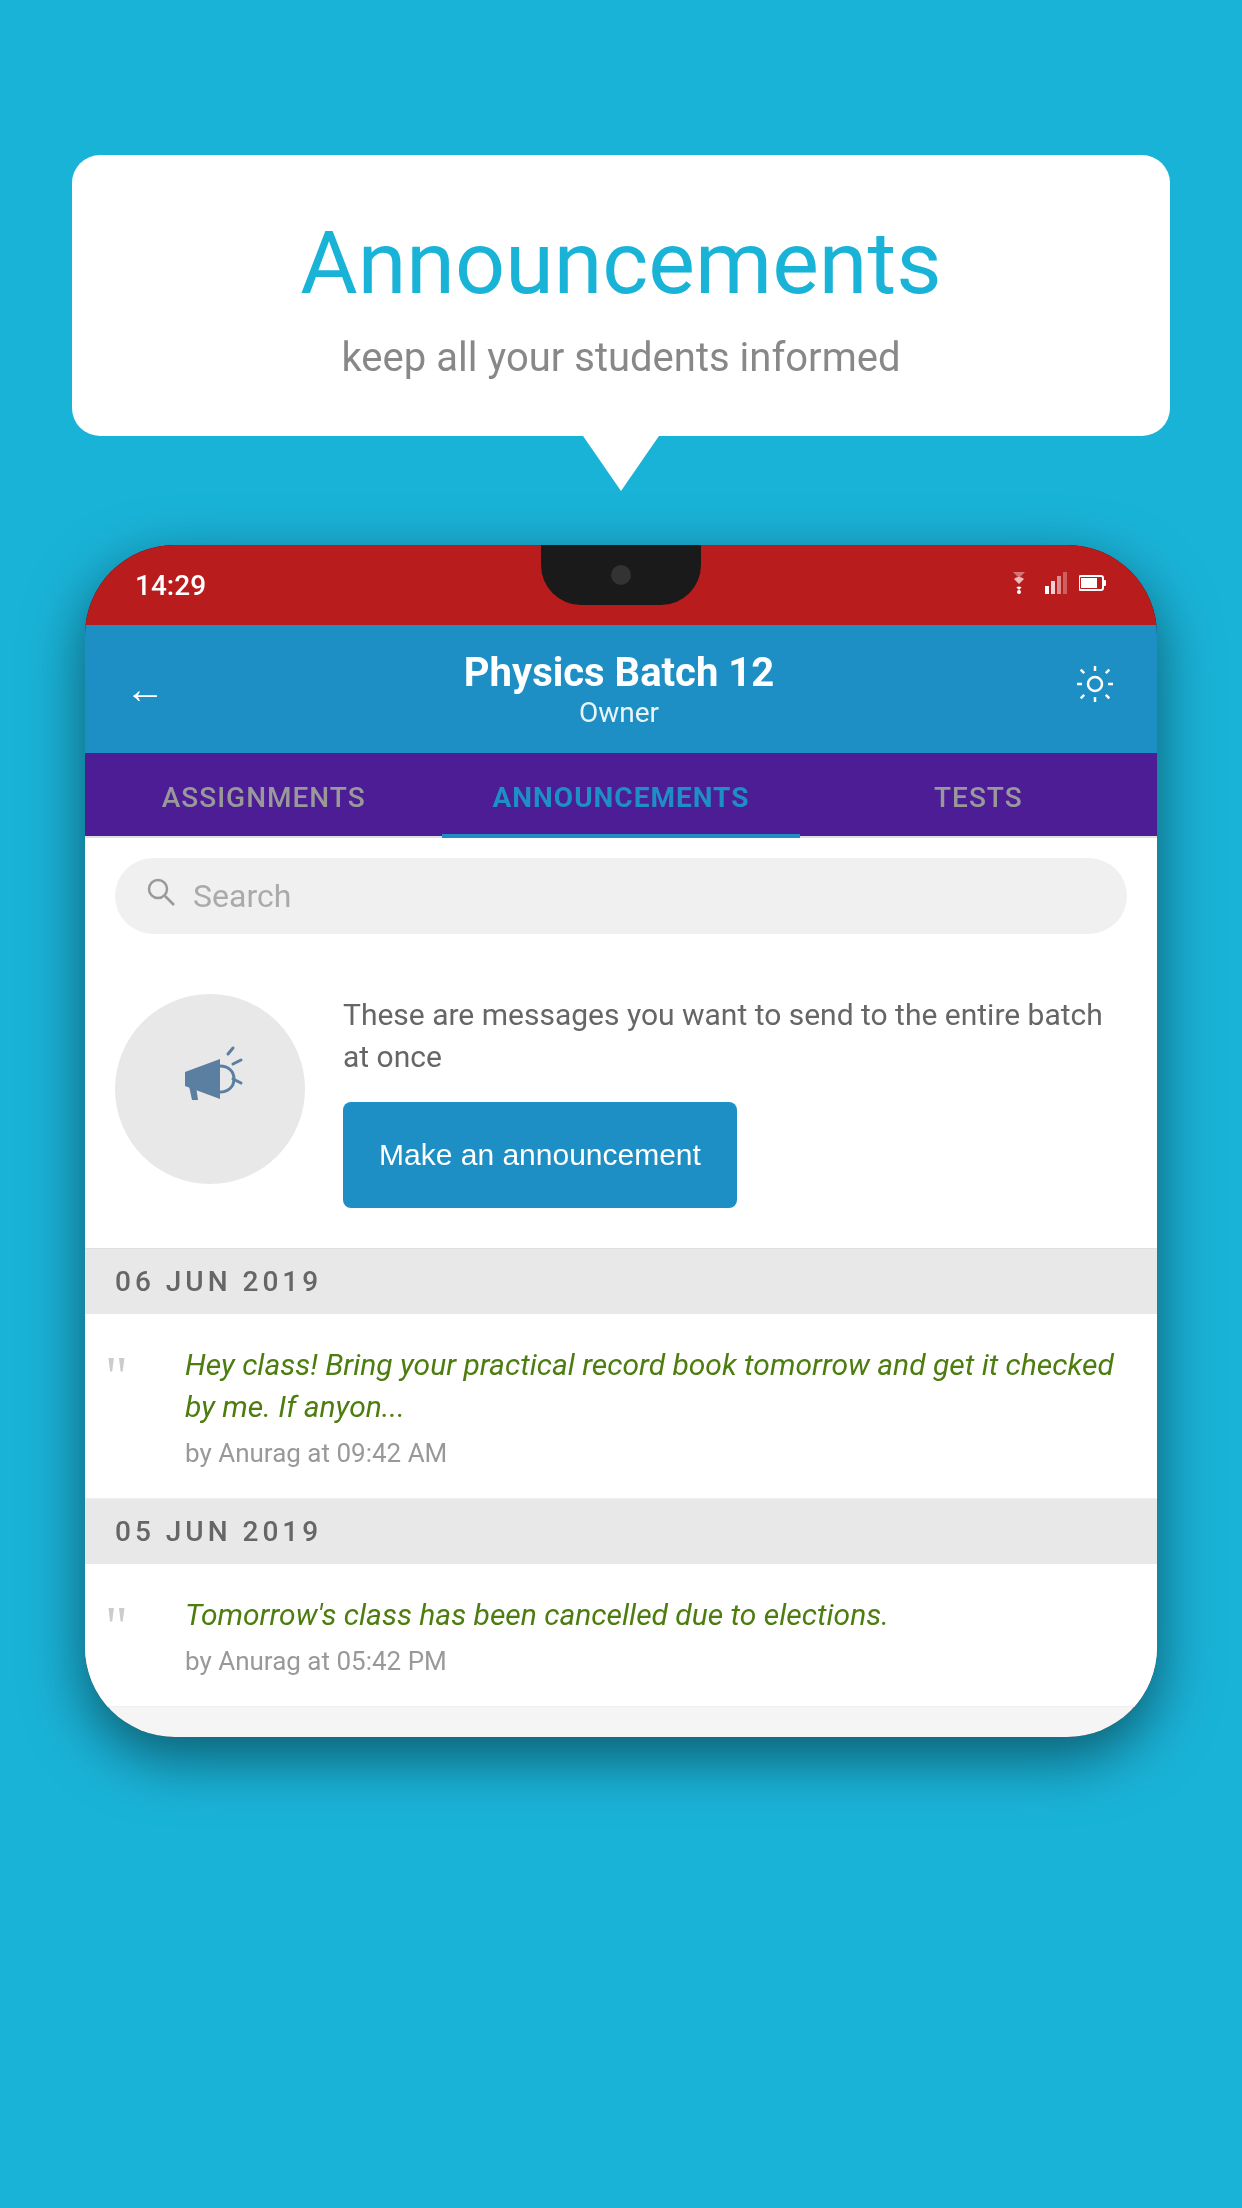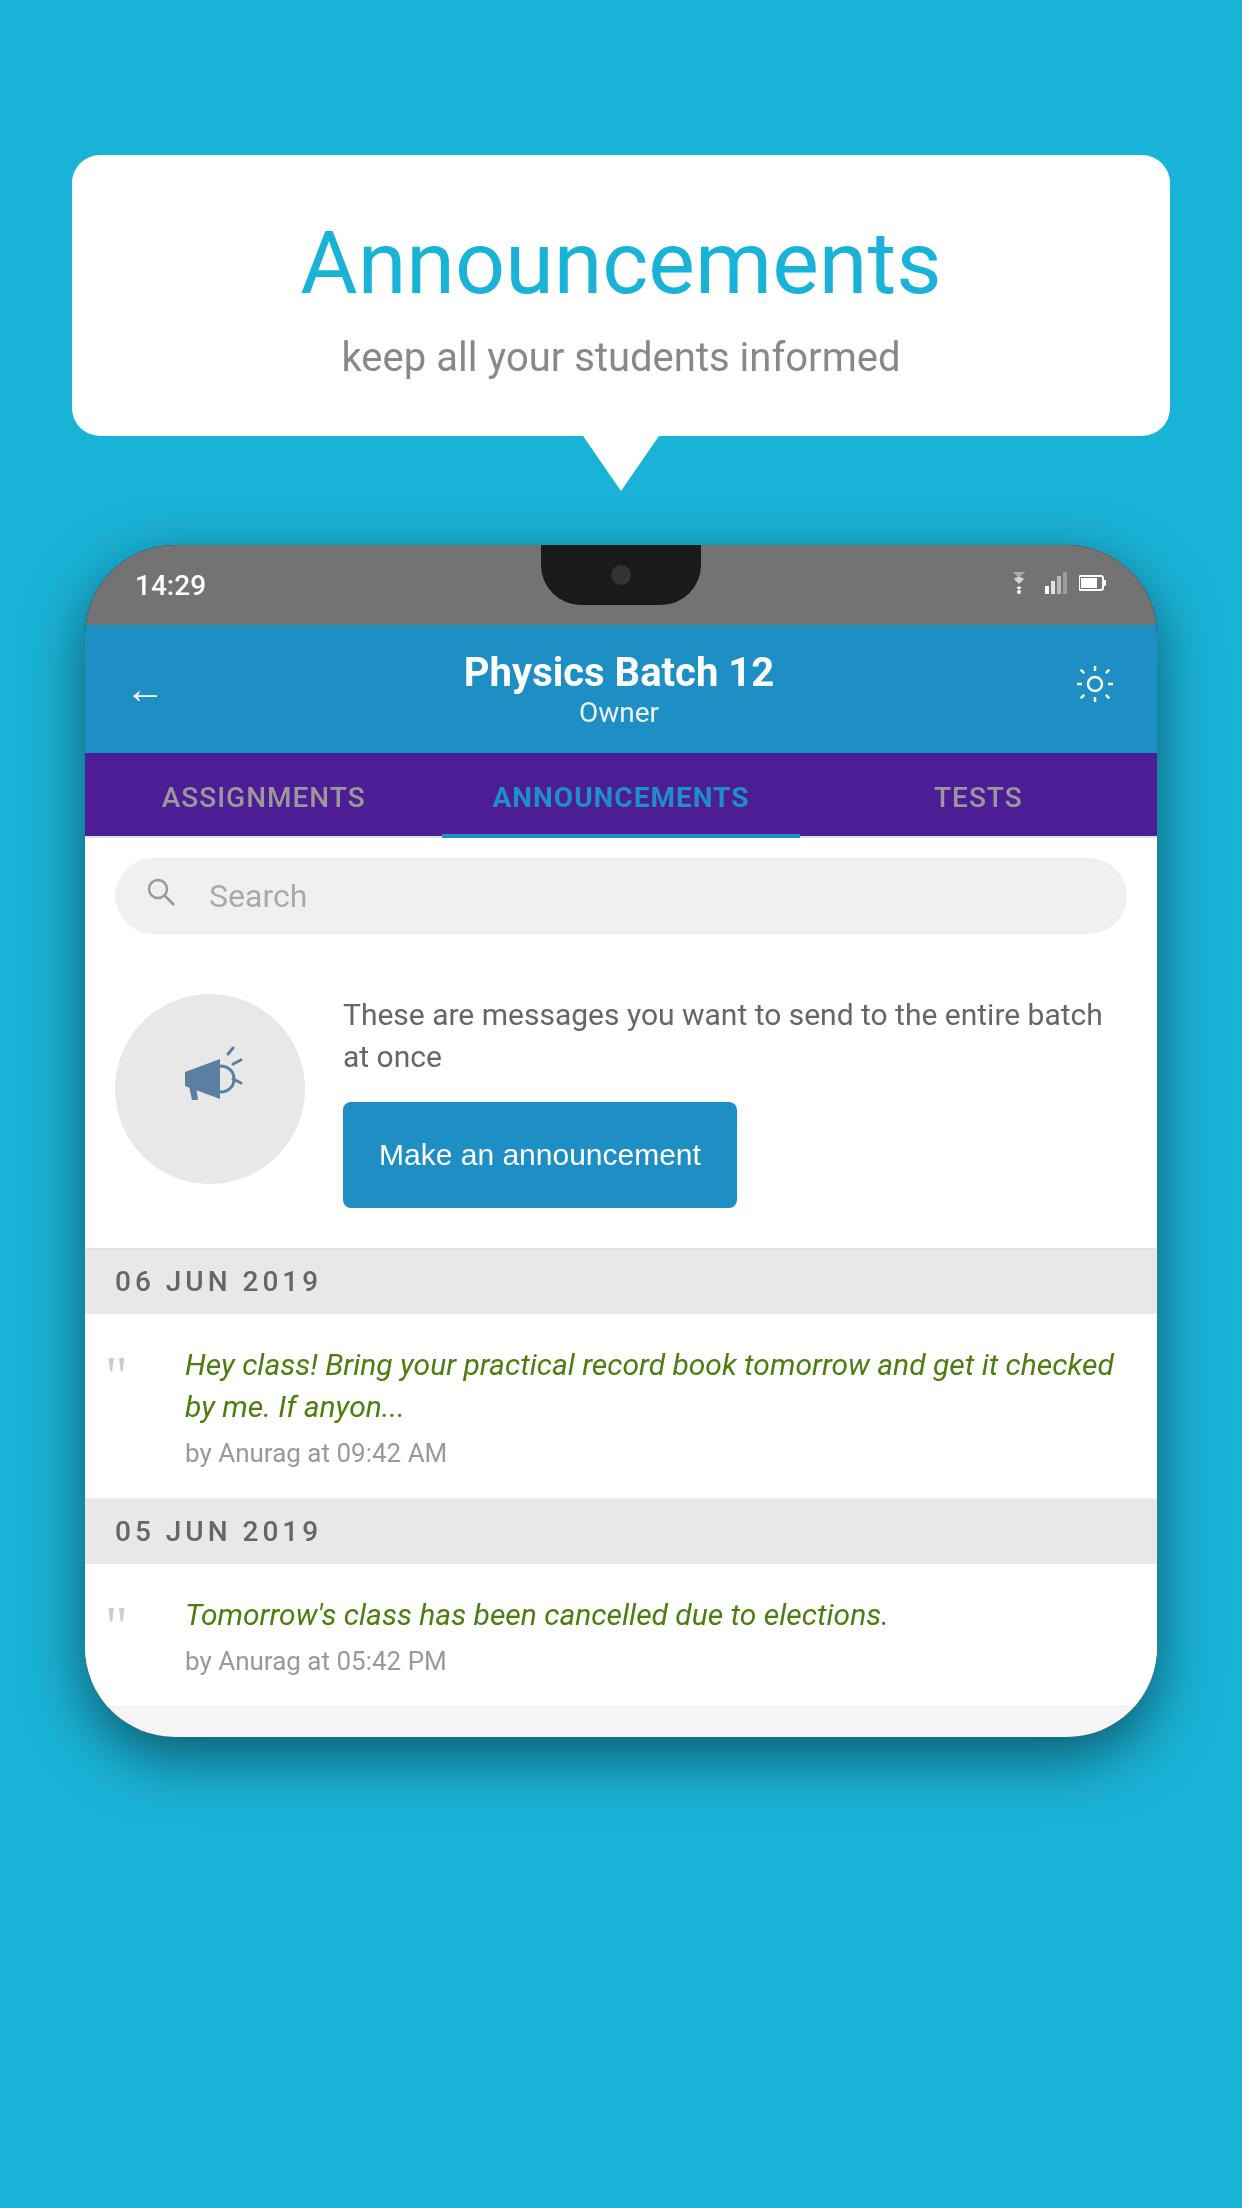--- a/index.html
+++ b/index.html
@@ -68,21 +68,21 @@
       background: #1a1a1a;
       border-radius: 90px;
       padding: 0;
       position: relative;
       overflow: hidden;
       box-shadow: 0 20px 60px rgba(0,0,0,0.5);
     }
 
     
     .phone-top {
-      background: #737373;
+      background: #b91c1c;
       height: 80px;
       position: relative;
       display: flex;
       align-items: center;
       justify-content: space-between;
       padding: 0 50px;
       border-radius: 90px 90px 0 0;
     }
 
     .status-time {
@@ -198,21 +198,21 @@
       background: white;
       padding: 20px 30px;
     }
 
     .search-bar {
       background: #f0f0f0;
       border-radius: 40px;
       padding: 18px 30px;
       display: flex;
       align-items: center;
-      gap: 32px;
+      gap: 16px;
     }
 
     .search-icon-svg {
       color: #999;
       font-size: 32px;
     }
 
     .search-text {
       font-size: 32px;
       color: #aaa;

